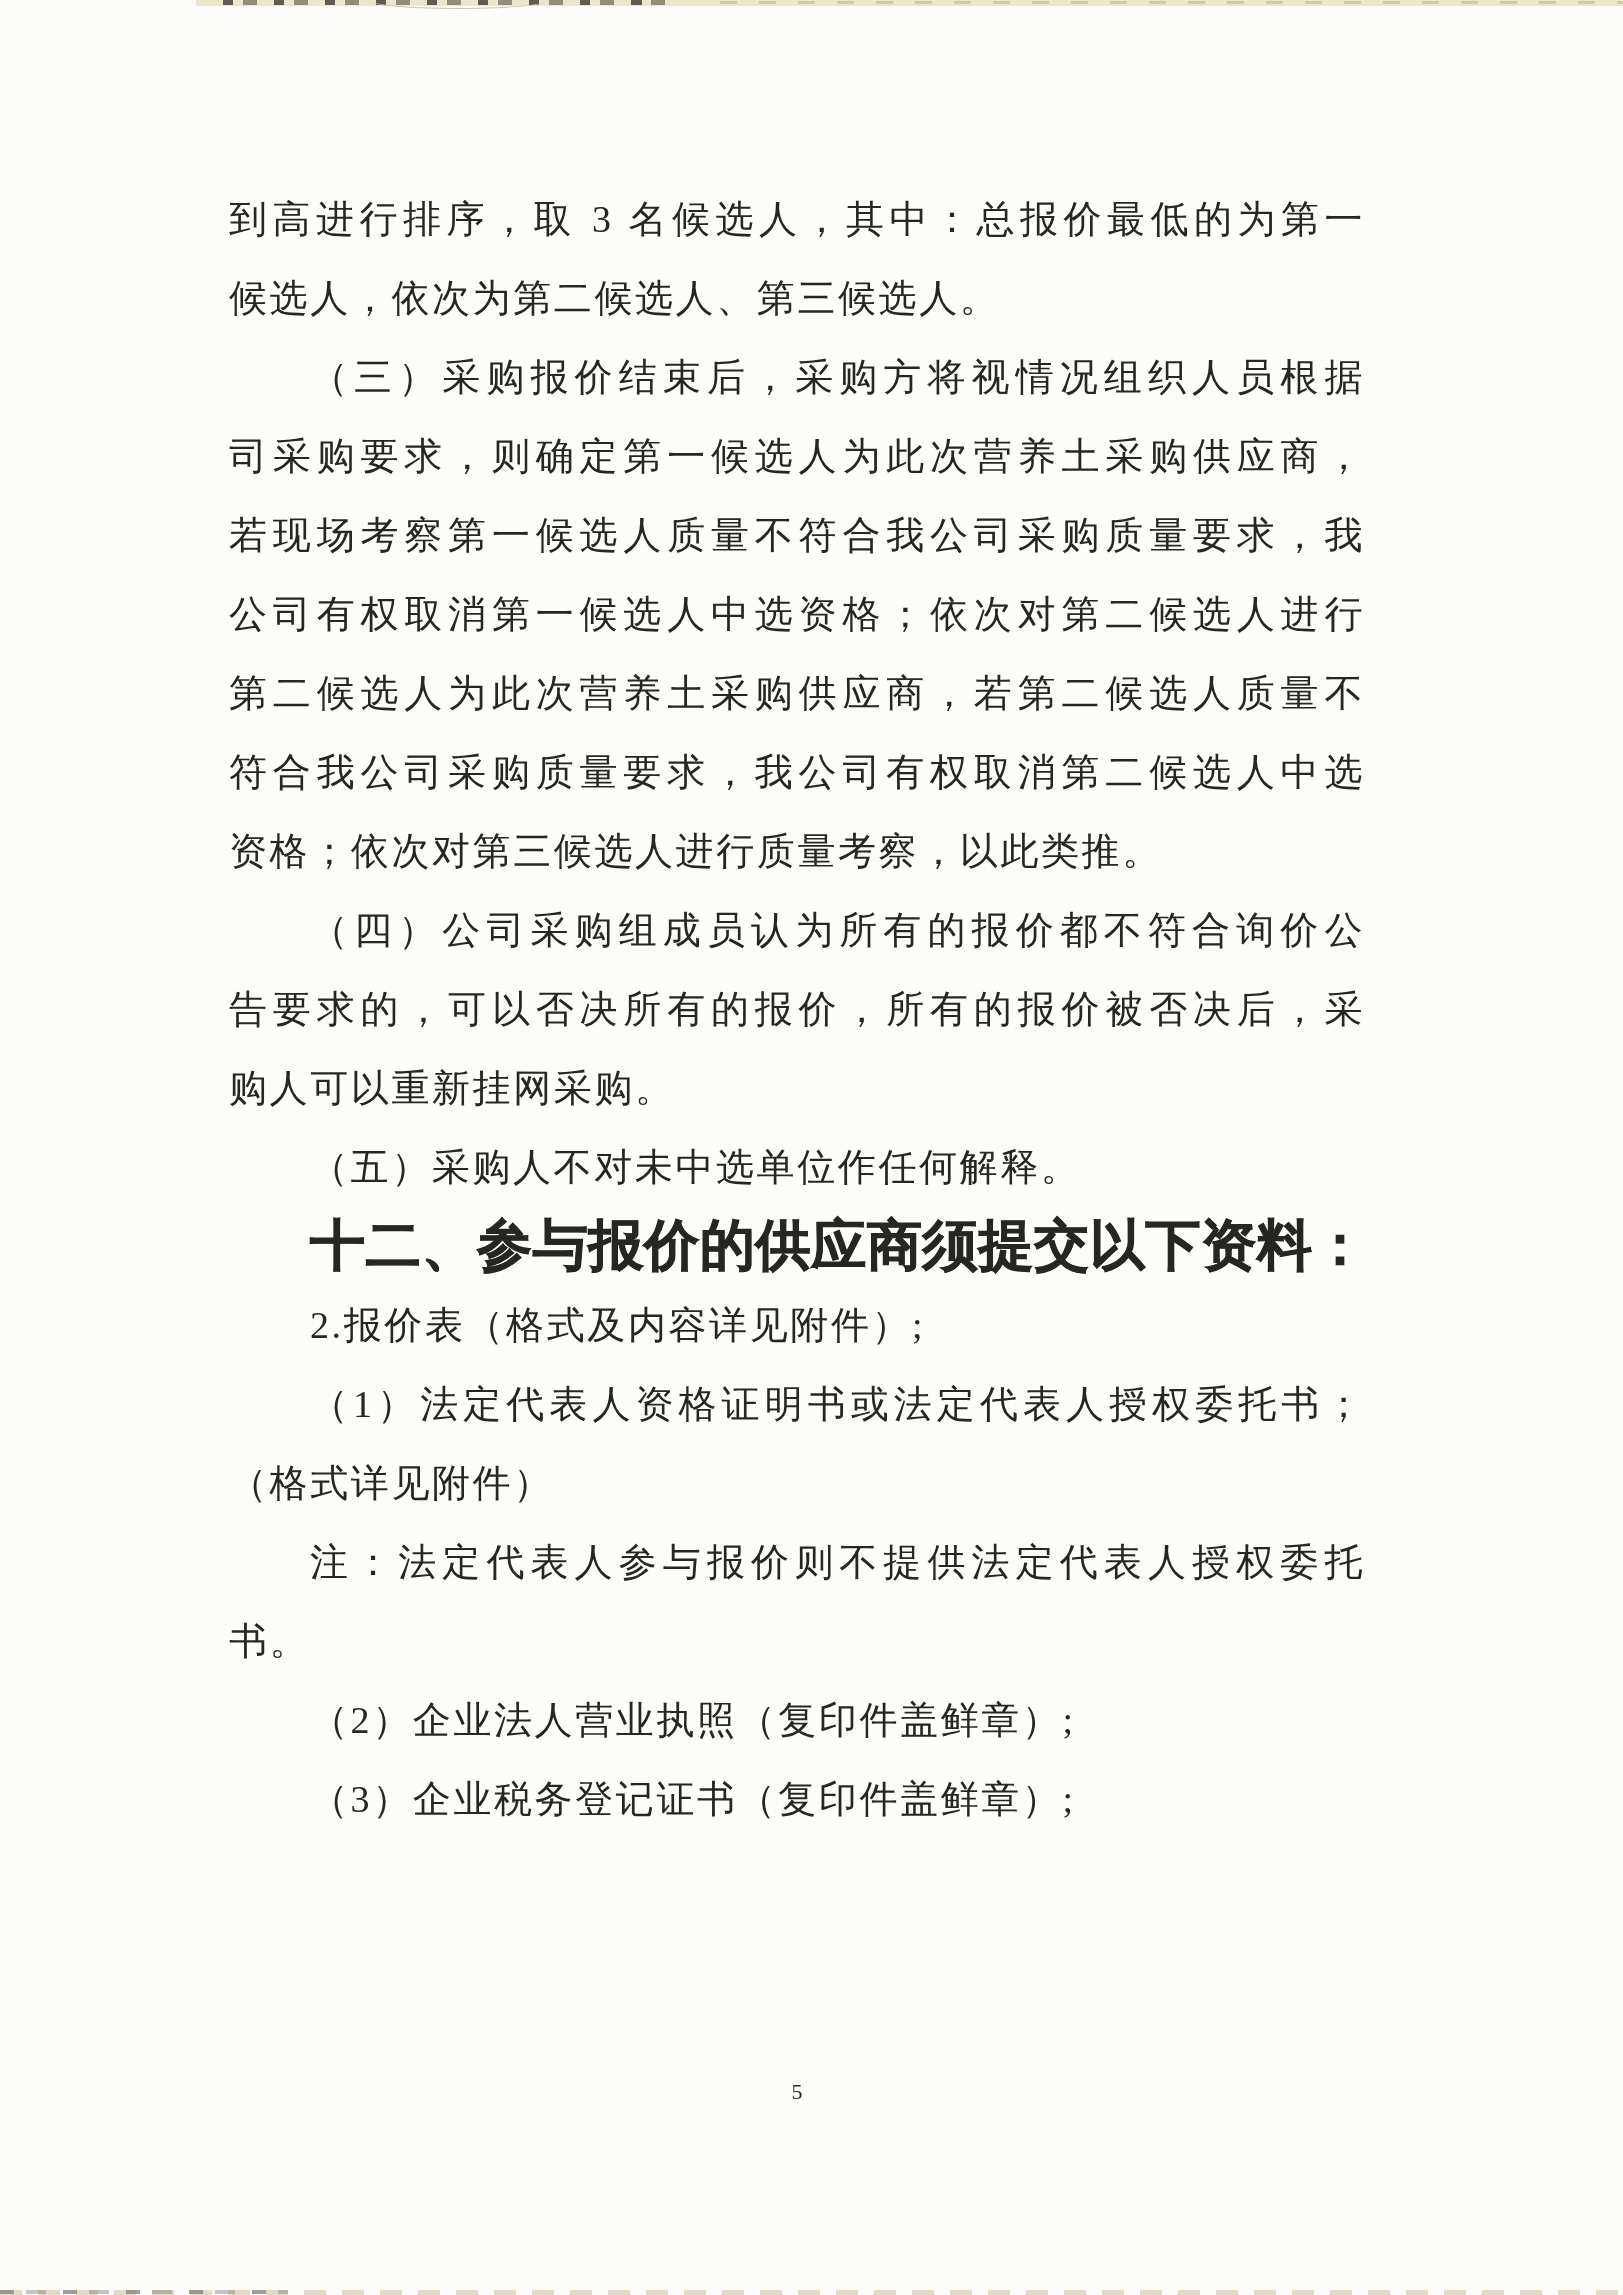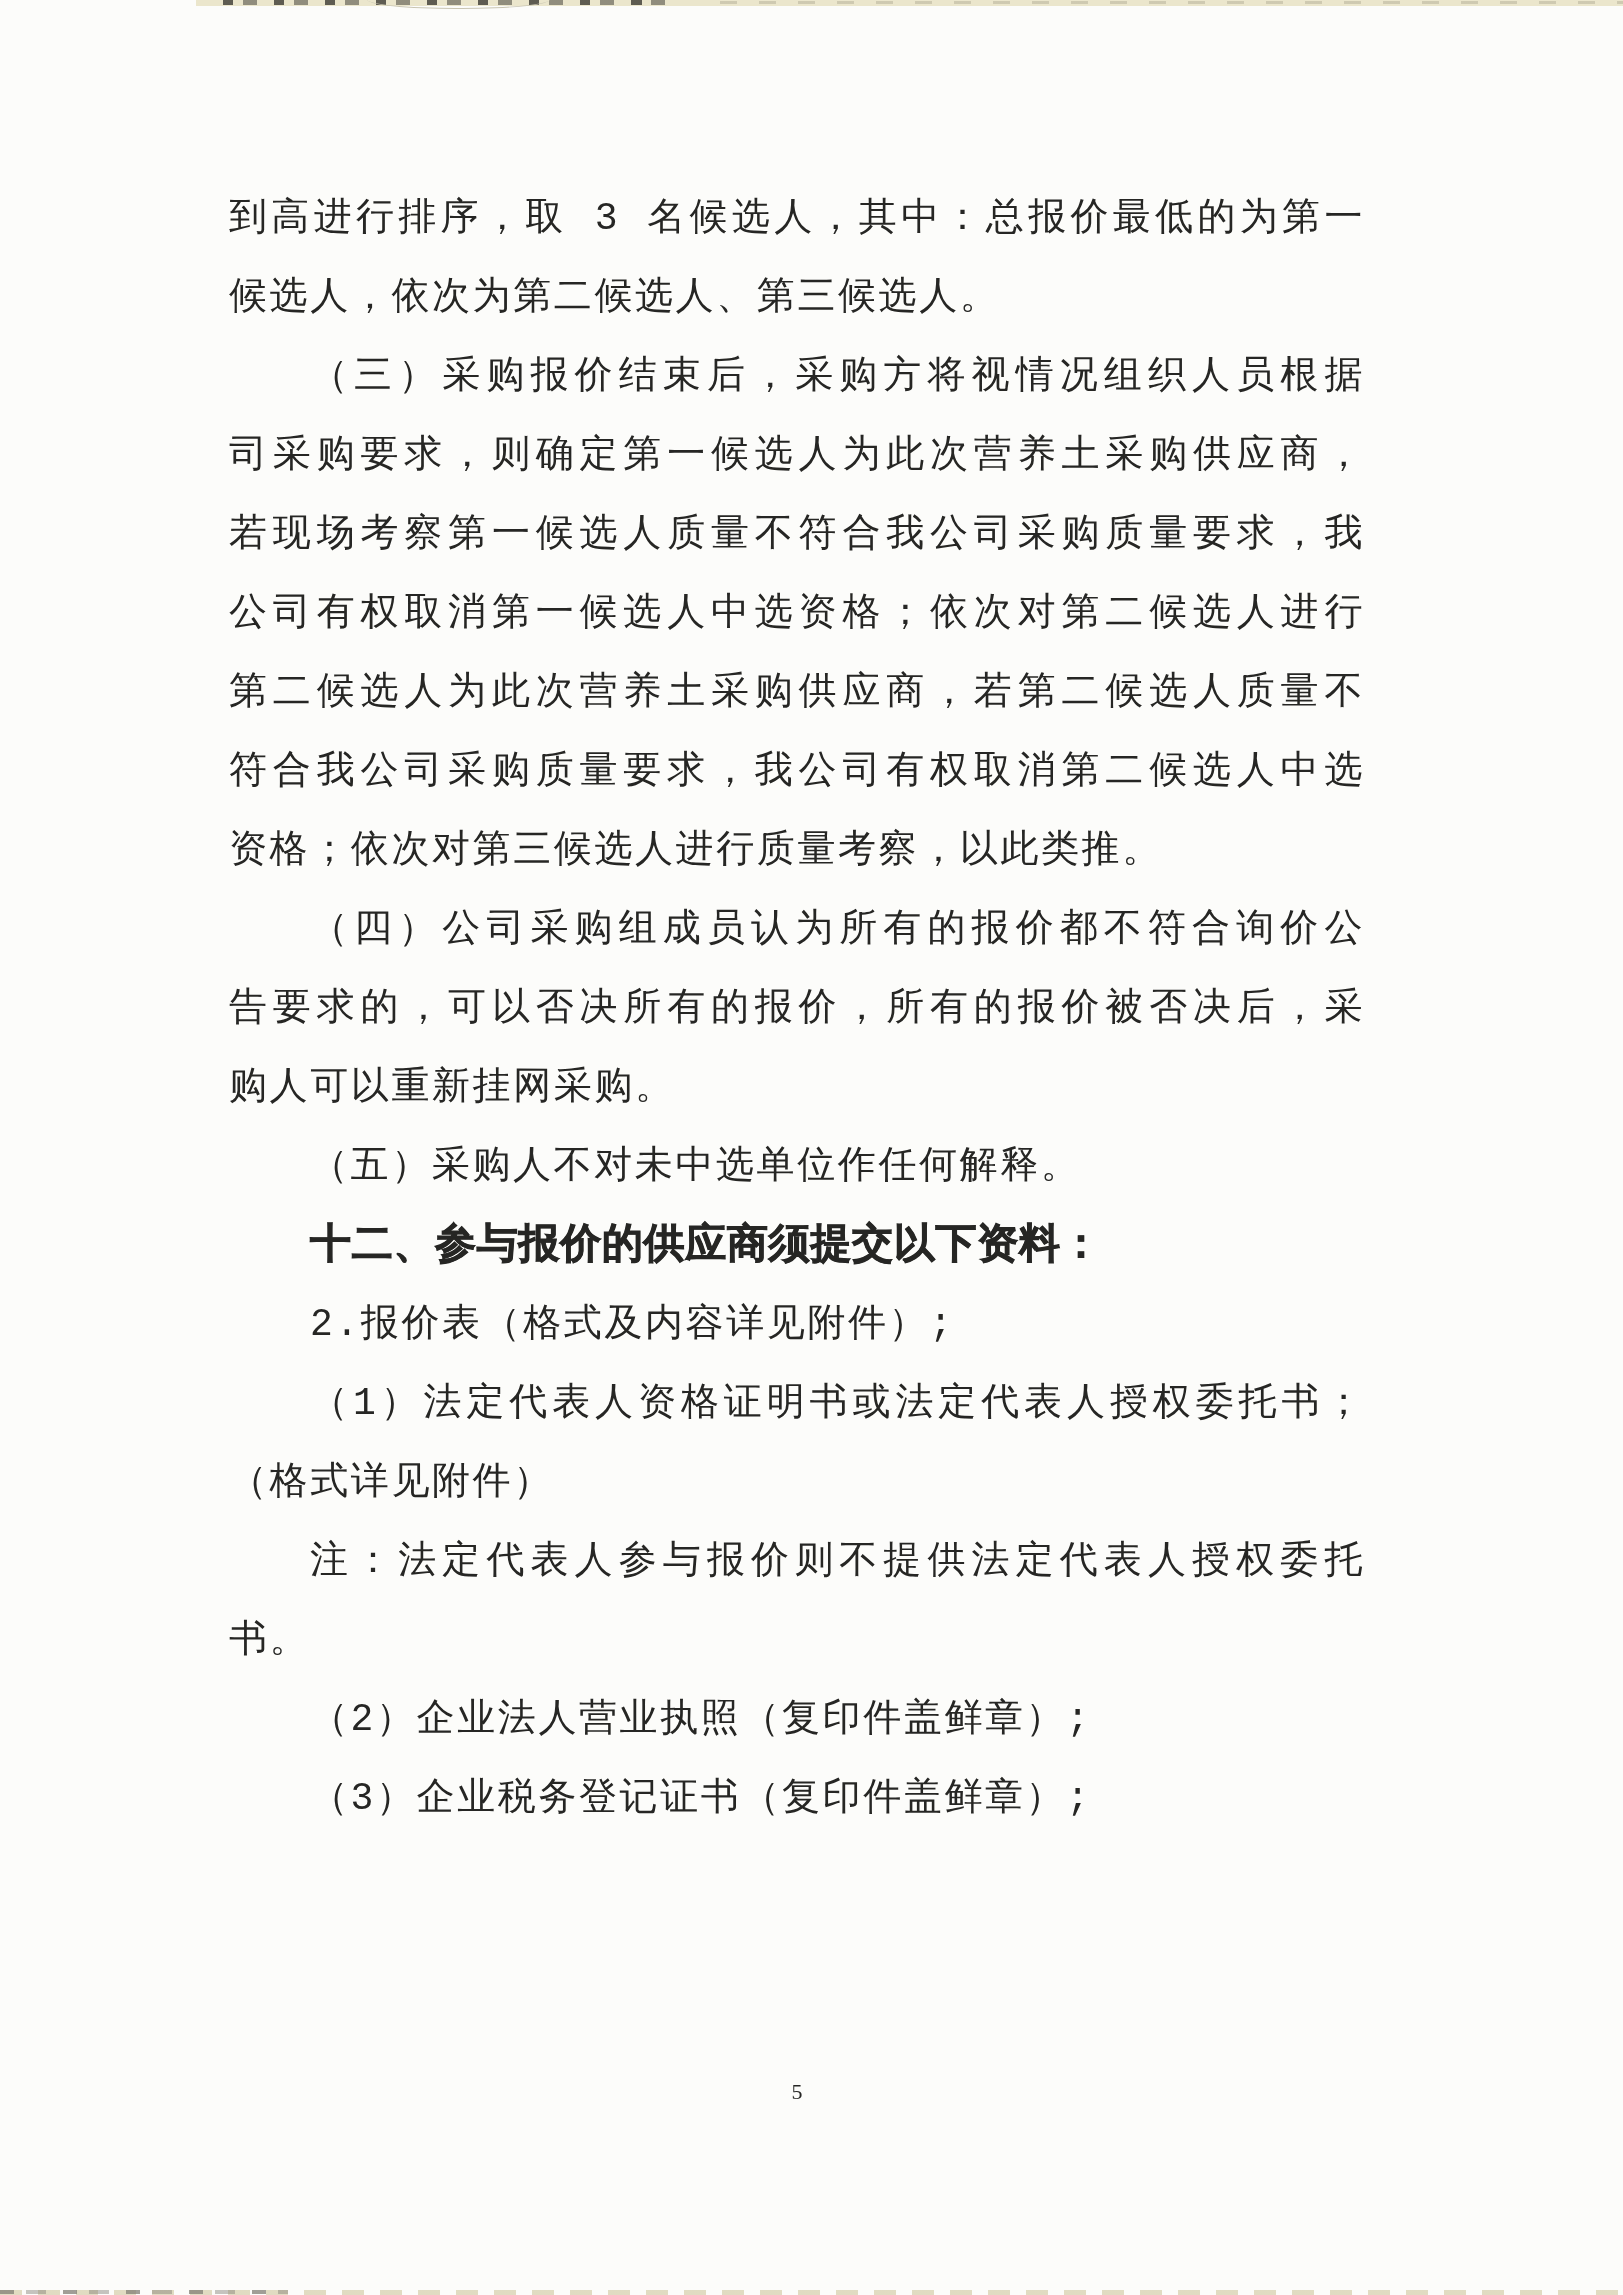--- a/index.html
+++ b/index.html
@@ -63,33 +63,32 @@
     top: 194px;
     width: 1136px;
   }
   .line {
     height: 79px;
     font-size: 38px;
     line-height: 50px;
     letter-spacing: 2.6px;
     white-space: nowrap;
     color: var(--ink);
-    font-family: Liberation Mono, monospace;
   }
   .line.fill {
     white-space: normal;
     text-align: justify;
     text-align-last: justify;
   }
   .line.indent {
     text-indent: 81px;
   }
   .line.heading {
     font-weight: bold;
-    font-size: 41px;
+    font-size: 55px;
     letter-spacing: 0.7px;
     -webkit-text-stroke: 0.8px var(--ink);
   }
   .page-number {
     position: absolute;
     left: 229px;
     top: 2079px;
     width: 1136px;
     text-align: center;
     font-size: 22px;

